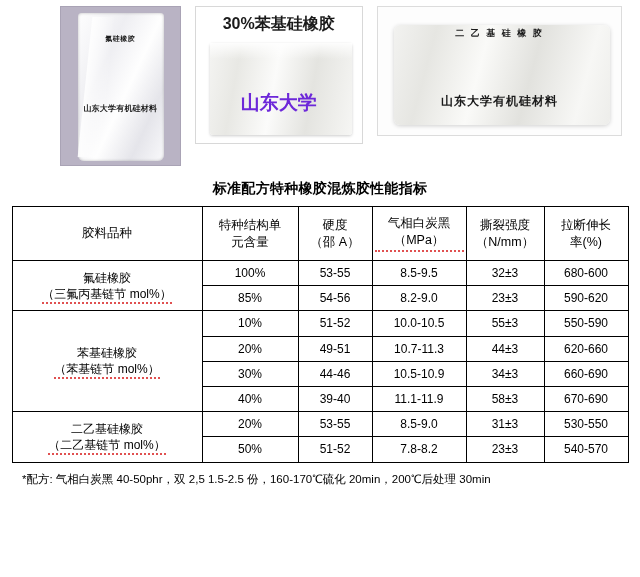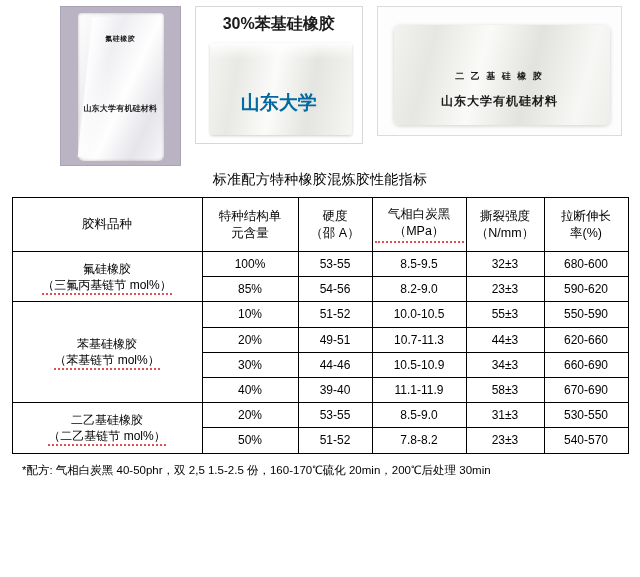--- a/index.html
+++ b/index.html
@@ -112,21 +112,21 @@
   }
   .photo2 .caption-top {
     top: 8px;
     font-size: 16px;
     font-weight: bold;
   }
   .photo2 .caption-mid {
     top: 86px;
     font-size: 19px;
     font-weight: bold;
-    color: #0369a1;
+    color: #6d28d9;
   }
 
   
   .photo3 {
     width: 248px;
     height: 130px;
     background: #fdfdfd;
     border: 1px solid #dcdcdc;
   }
   .photo3 .sheet {
@@ -137,34 +137,33 @@
     height: 100px;
     border-radius: 6px;
     background:
       linear-gradient(105deg, #f2f2f0 0%, #e6e6e2 18%, #fafaf8 40%, #e2e2de 62%, #f7f7f5 85%, #ededea 100%);
     box-shadow: 0 1px 4px rgba(0,0,0,0.18);
   }
   .photo3 .caption-top {
     top: 22px;
     font-size: 9px;
     letter-spacing: 2px;
-    margin-top: 43px;
   }
   .photo3 .caption-bot {
     top: 88px;
     font-size: 12px;
     letter-spacing: 1px;
   }
 
   
   .table-title {
     text-align: center;
     font-size: 14px;
-    font-weight: normal;
-    margin: 5px 0 8px 0;
+    font-weight: bold;
+    margin: 14px 0 8px 0;
     letter-spacing: 0.3px;
   }
 
   
   table.perf {
     border-collapse: collapse;
     width: 596px;
     margin: 0 auto;
     table-layout: fixed;
   }

